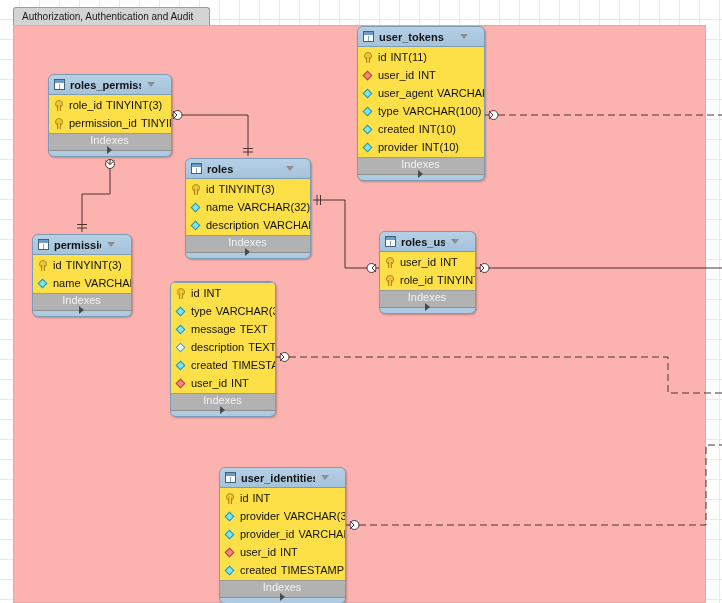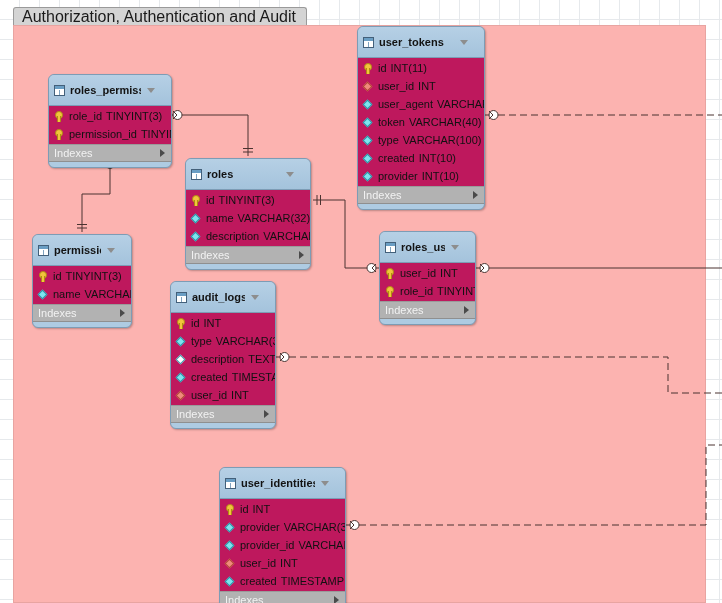--- a/index.html
+++ b/index.html
@@ -28,39 +28,39 @@
     position:absolute;
     background:#fcb3b0;
     border:1px solid #e8a4a1;
   }
   .layer-tab {
     position:absolute;
     background:#d4d4d4;
     border:1px solid #9a9a9a;
     border-bottom:none;
     border-radius:3px 3px 0 0;
-    padding:2px 10px 2px 8px;
-    font-size:16px;
+    padding:2px 16px 2px 8px;
+    font-size:10px;
     color:#1a1a1a;
     white-space:nowrap;
     line-height:13px;
   }
   .conn-svg { position:absolute; overflow:visible; }
   
   .tbl {
     position:absolute;
     background:#aecbe2;
     border:1px solid #7d9cb5;
     border-radius:6px;
     box-shadow:1px 1px 2px rgba(0,0,0,.25);
     padding:0 0 5px 0;
     overflow:hidden;
   }
   .tbl-head {
-    height:30px;
+    height:19px;
     display:flex;
     align-items:center;
     padding:0 16px 0 5px;
     background:linear-gradient(to bottom,#b6d0e5,#a4c3dc);
     border-radius:5px 5px 0 0;
   }
   .tbl-icon {
     width:11px; height:11px;
     border:1px solid #43607a;
     background:#ffffff;
@@ -88,21 +88,21 @@
   }
   .caret-down {
     width:0;height:0;
     border-left:4.5px solid transparent;
     border-right:4.5px solid transparent;
     border-top:5px solid #8d8d8d;
     margin-left:6px;
     flex:0 0 auto;
   }
   .tbl-body {
-    background:#be185d;
+    background:#fde047;
     border-top:1px solid #7d9cb5;
     border-bottom:1px solid #9a9a9a;
     padding:1px 0 1px 0;
   }
   .col {
     display:flex;
     align-items:center;
     height:18px;
     padding:0 6px 0 5px;
     white-space:nowrap;
@@ -131,20 +131,21 @@
   .ic-col .dia { background:#7fe4ef; border:1px solid #2a93a6; }
   .ic-null .dia { background:#ffffff; border:1px solid #3f9fae; }
   .ic-fk .dia { background:#f08a7c; border:1px solid #b04436; }
   .tbl-foot {
     height:17px;
     display:flex;
     align-items:center;
     padding:0 6px 0 5px;
     background:#b2b2b2;
     border-bottom:1px solid #8f8f8f;
+    flex-direction:column;
   }
   .foot-label {
     color:#f2f2f2;
     font-size:11px;
     flex:1 1 auto;
   }
   .caret-right {
     width:0;height:0;
     border-top:4.5px solid transparent;
     border-bottom:4.5px solid transparent;
@@ -237,27 +238,20 @@
             <span class="ic ic-col">
               <span class="dia"></span>
             </span>
             <span class="col-name">user_agent</span>
             <span class="col-type">VARCHAR(40)</span>
           </div>
           <div class="col">
             <span class="ic ic-col">
               <span class="dia"></span>
             </span>
-            <span class="col-name">token</span>
-            <span class="col-type">VARCHAR(40)</span>
-          </div>
-          <div class="col">
-            <span class="ic ic-col">
-              <span class="dia"></span>
-            </span>
             <span class="col-name">type</span>
             <span class="col-type">VARCHAR(100)</span>
           </div>
           <div class="col">
             <span class="ic ic-col">
               <span class="dia"></span>
             </span>
             <span class="col-name">created</span>
             <span class="col-type">INT(10)</span>
           </div>
@@ -371,39 +365,41 @@
             <span class="col-name">role_id</span>
             <span class="col-type">TINYINT(3)</span>
           </div>
         </div>
         <div class="tbl-foot">
           <span class="foot-label">Indexes</span>
           <span class="caret-right"></span>
         </div>
       </div>
       <div class="tbl" style="left: 170px; top: 281px; width: 106px;">
-        <div class="tbl-head">
-          <span class="tbl-icon"></span>
-          <span class="tbl-title">audit_logs</span>
-          <span class="caret-down"></span>
-        </div>
         <div class="tbl-body">
           <div class="col">
             <span class="ic ic-key"></span>
             <span class="col-name">id</span>
             <span class="col-type">INT</span>
           </div>
           <div class="col">
             <span class="ic ic-col">
               <span class="dia"></span>
             </span>
             <span class="col-name">type</span>
             <span class="col-type">VARCHAR(32)</span>
           </div>
           <div class="col">
+            <span class="ic ic-col">
+              <span class="dia"></span>
+            </span>
+            <span class="col-name">message</span>
+            <span class="col-type">TEXT</span>
+          </div>
+          <div class="col">
             <span class="ic ic-null">
               <span class="dia"></span>
             </span>
             <span class="col-name">description</span>
             <span class="col-type">TEXT</span>
           </div>
           <div class="col">
             <span class="ic ic-col">
               <span class="dia"></span>
             </span>

